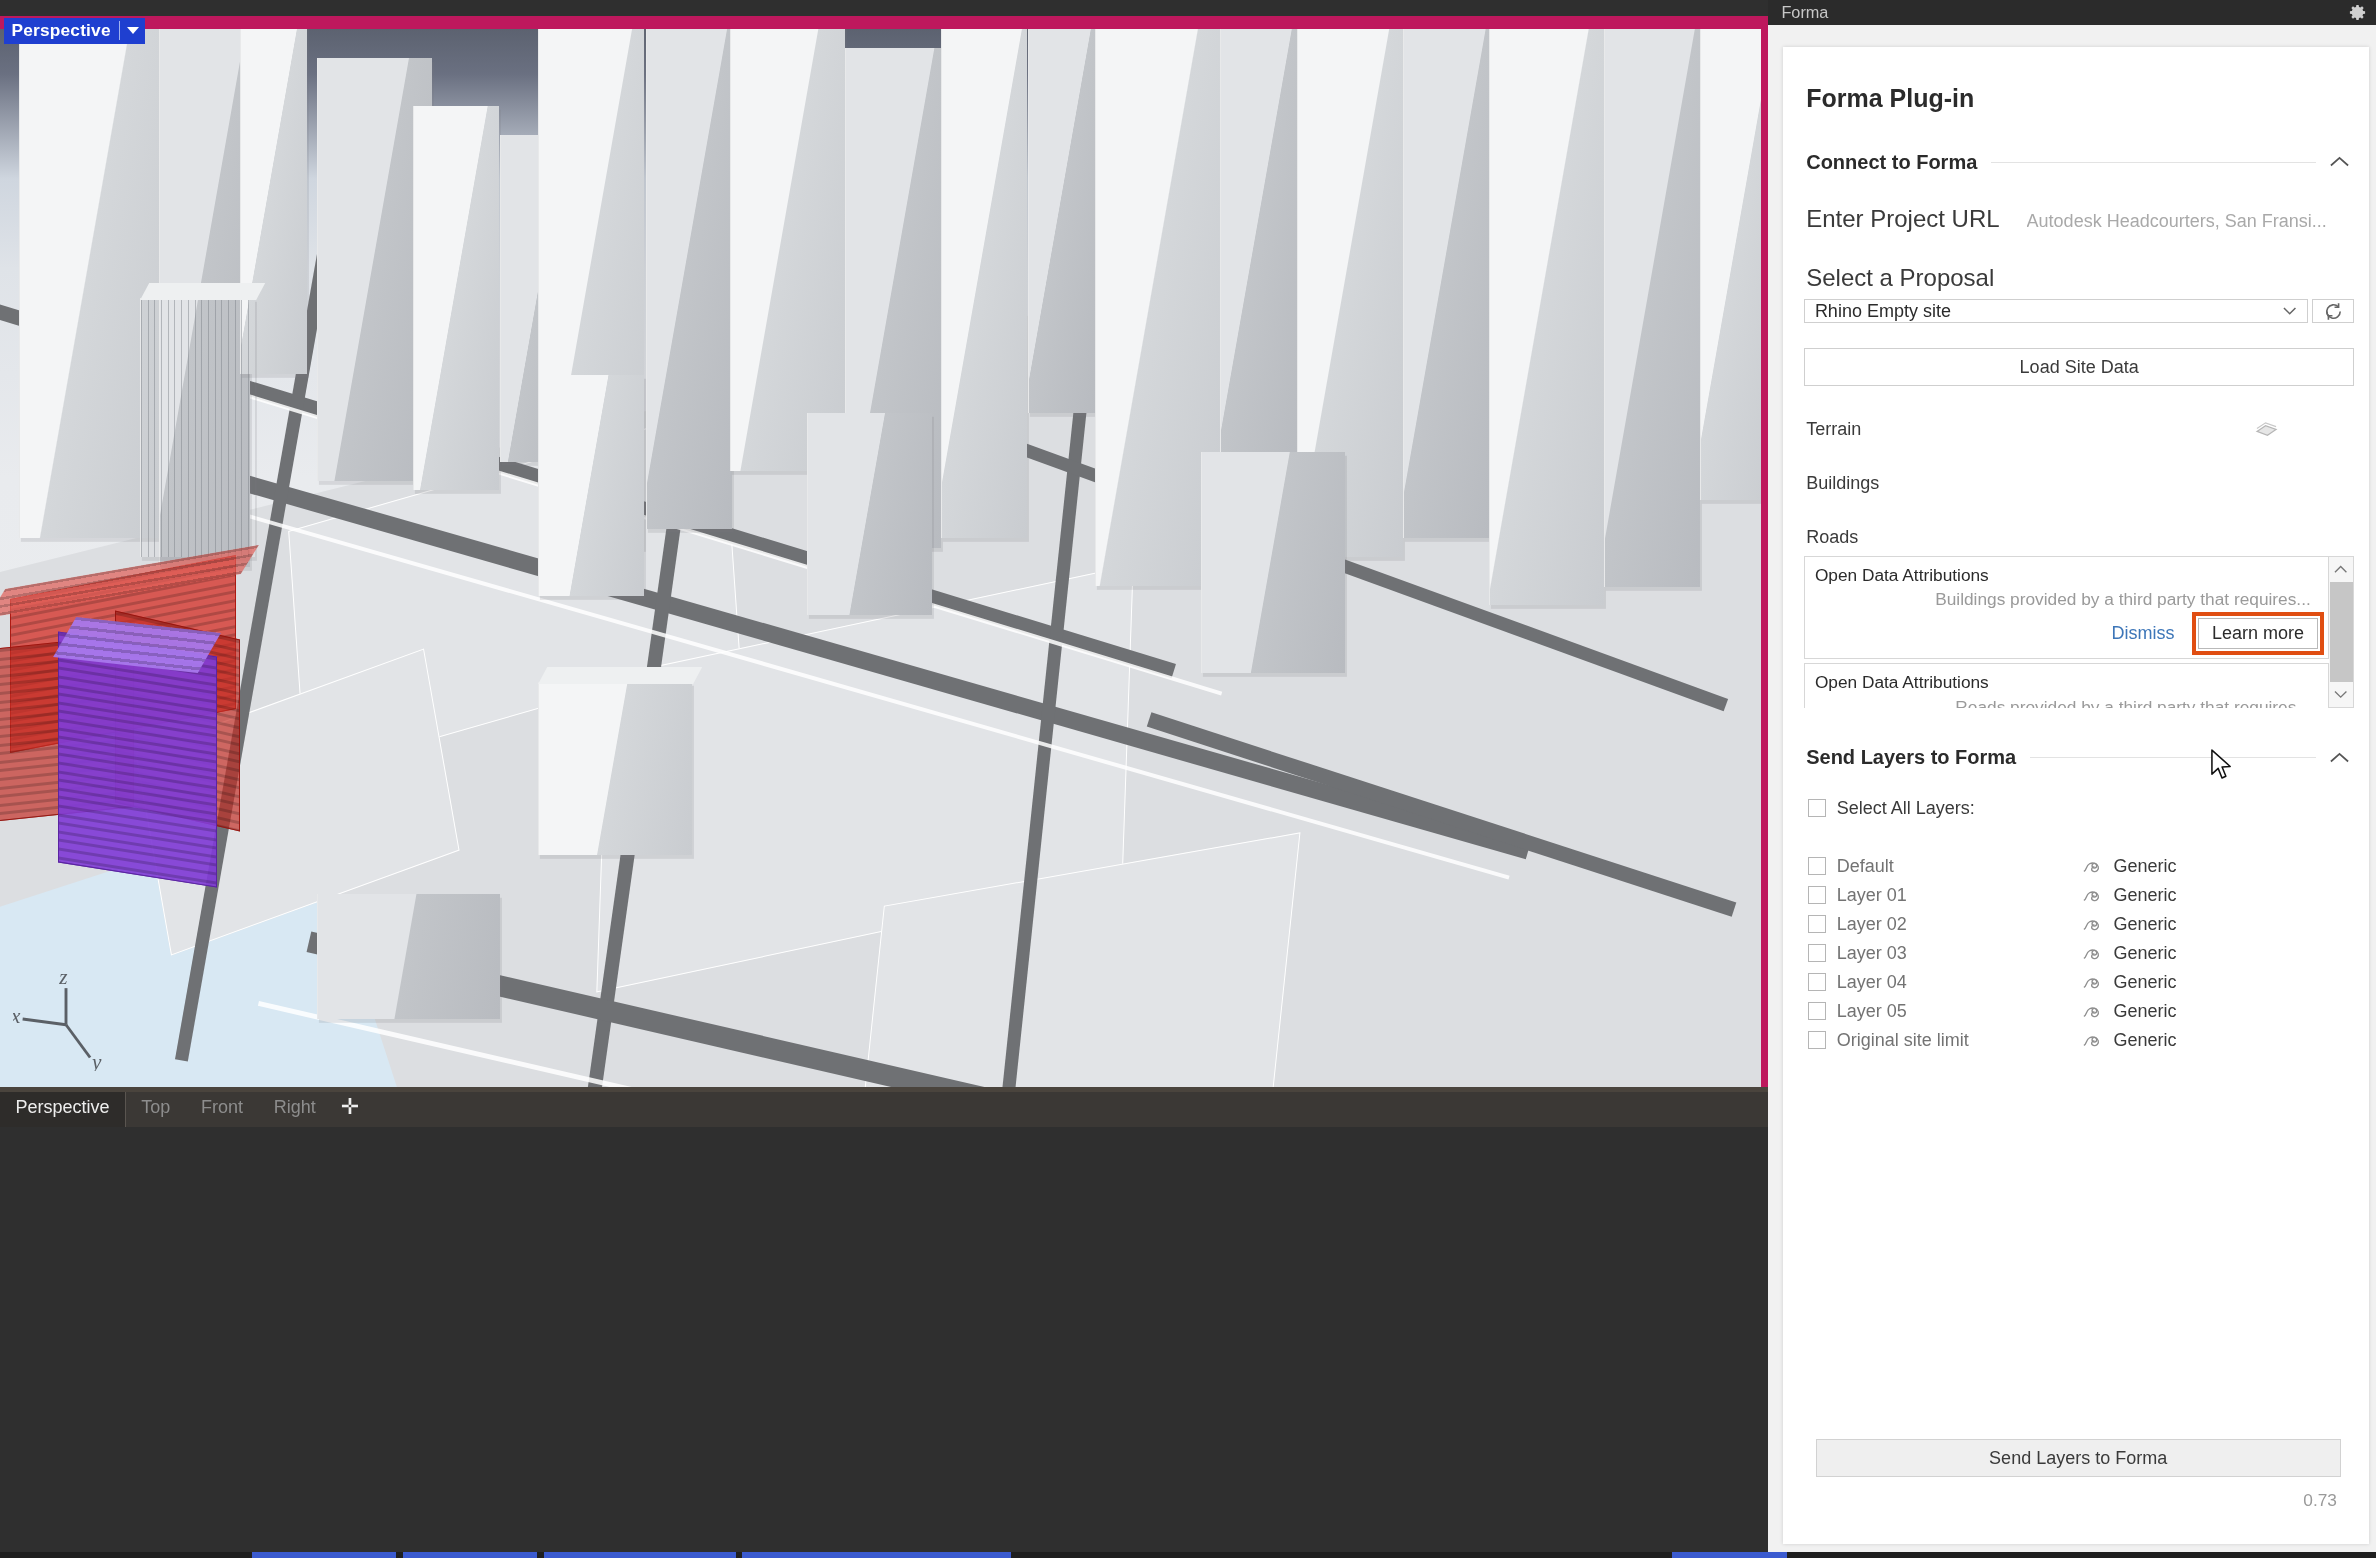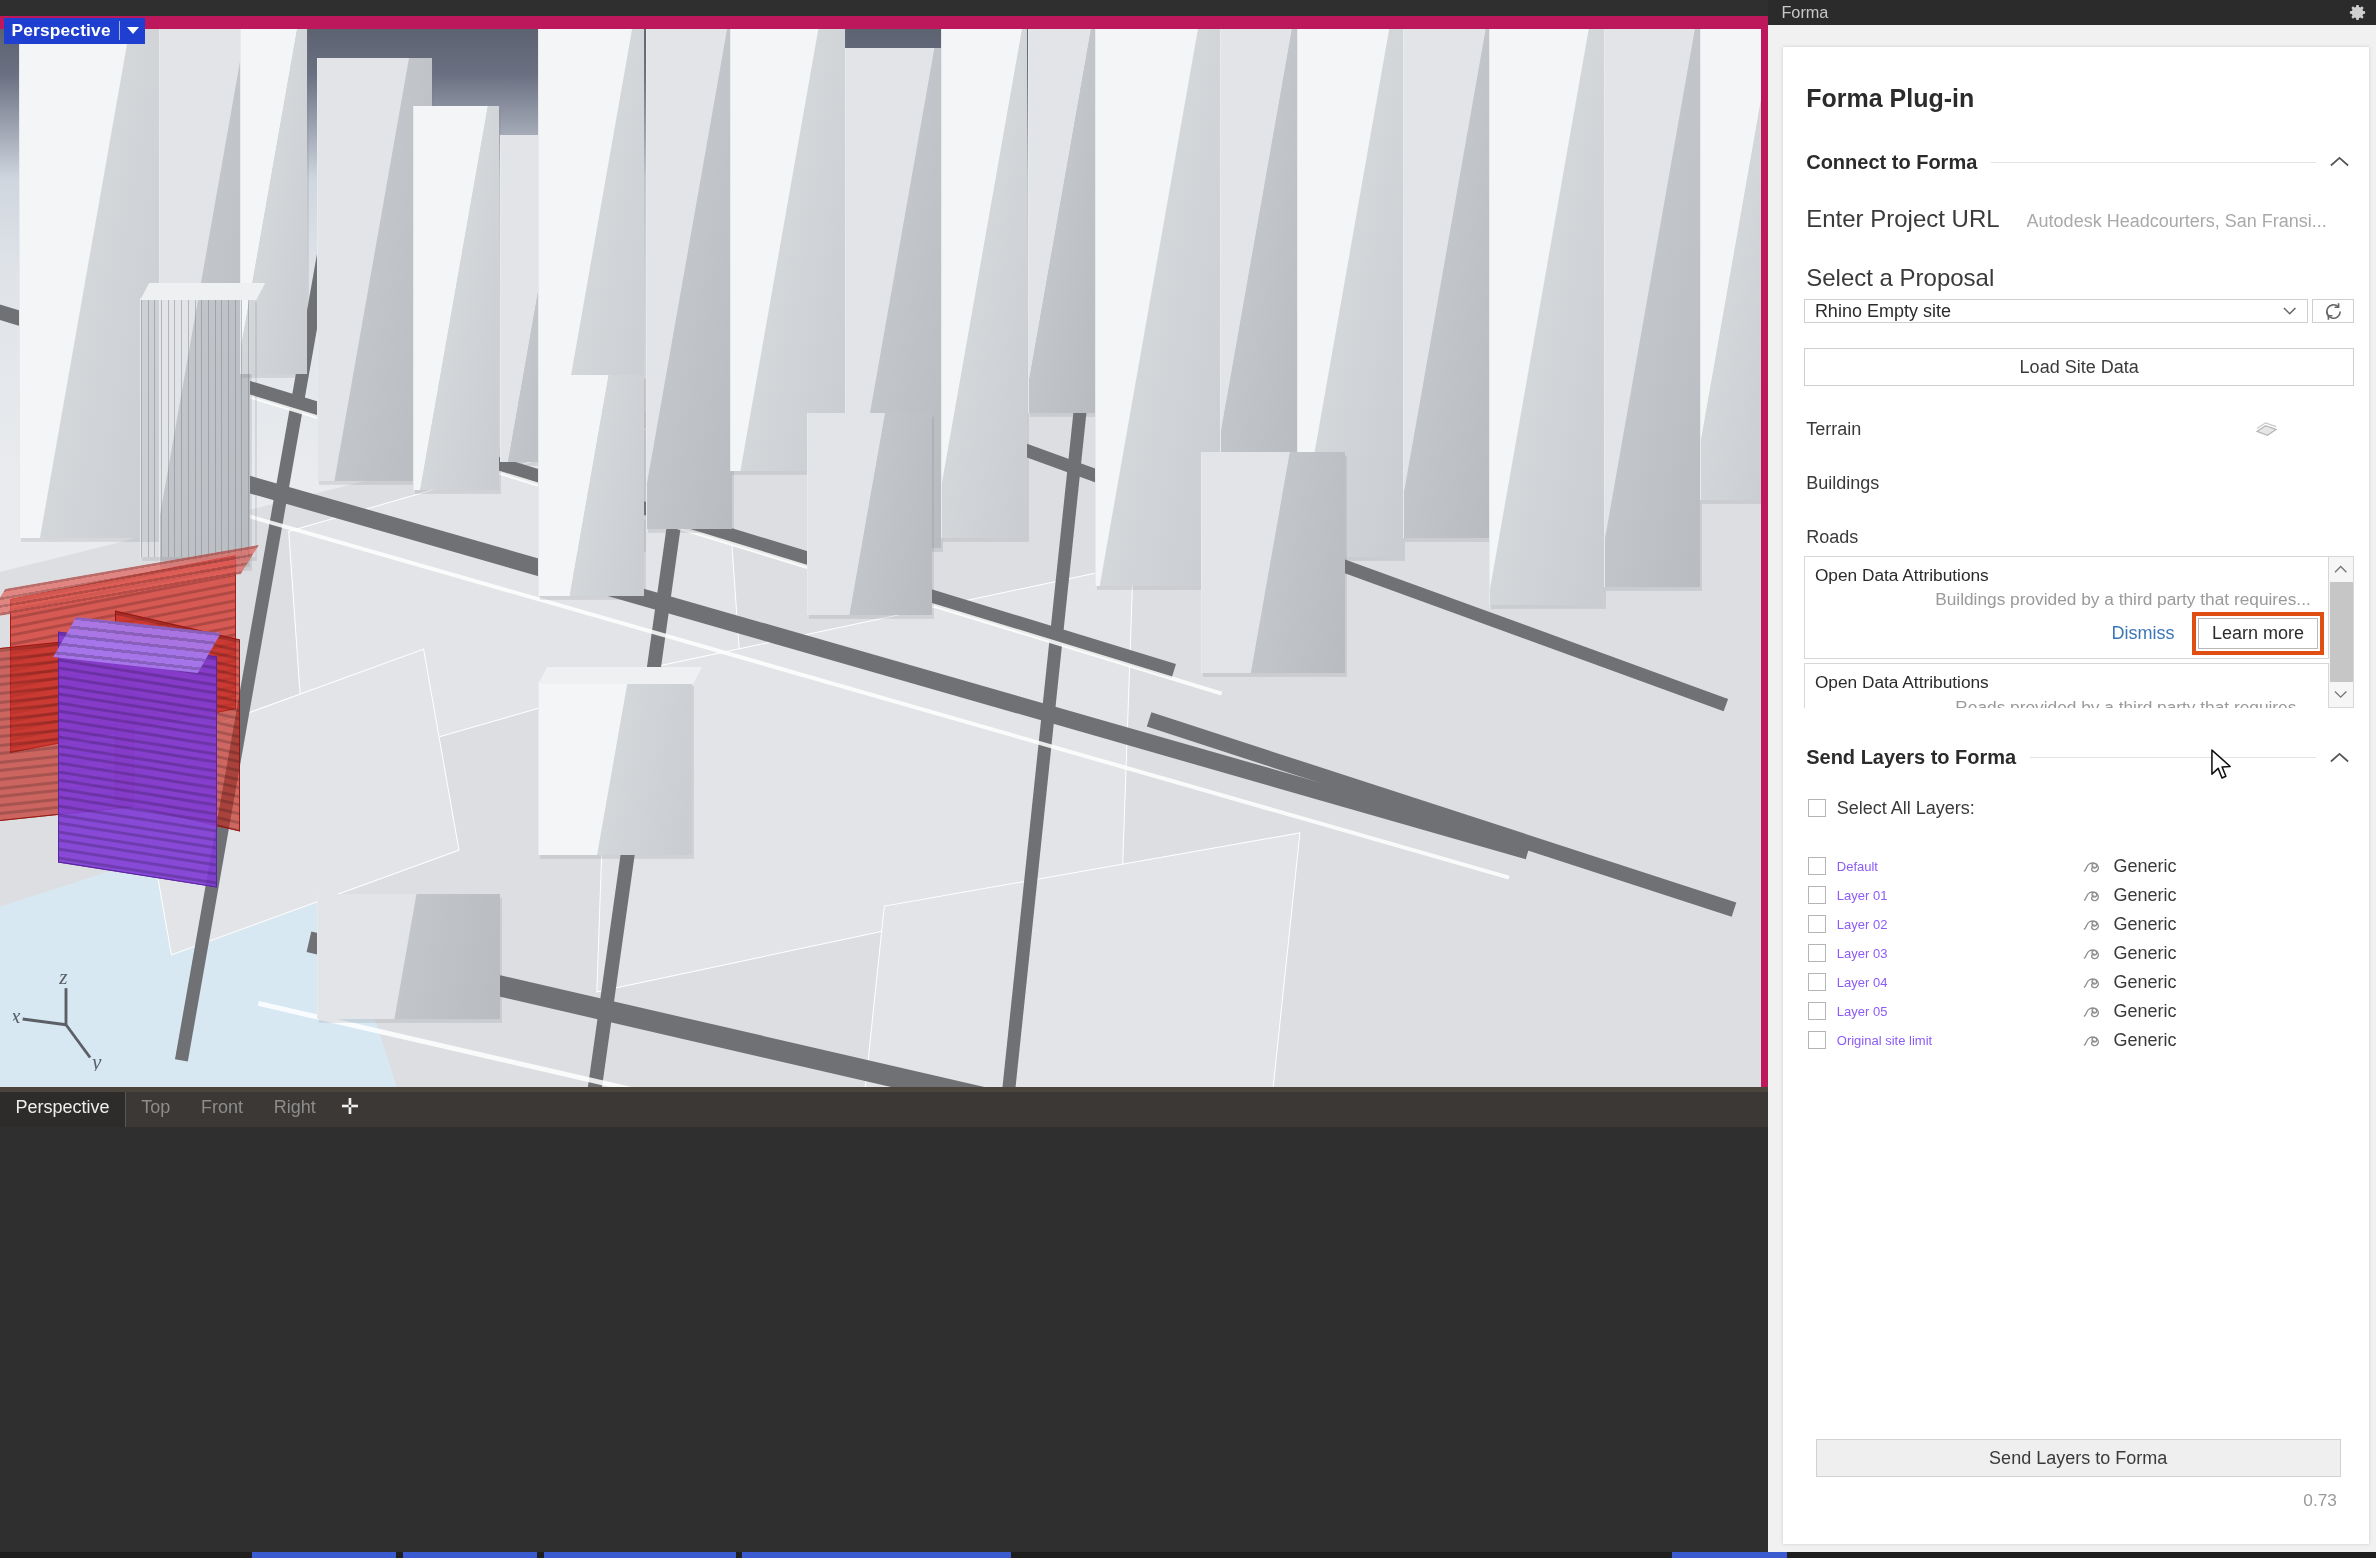--- a/index.html
+++ b/index.html
@@ -260,21 +260,21 @@
     border: 1px solid #b5b5b5; background: #ffffff;
     display: inline-block; flex: none;
   }
   .checkrow { display: flex; align-items: center; gap: 10.6px; font-size: 18px; color: #3a3a3a; }
   #select-all { margin: 29px 3.8px 0 5.8px; }
   #layer-list { margin: 33px 3.8px 0 5.8px; }
   .layer-row {
     display: flex; align-items: center;
     height: 29px;
   }
-  .layer-row .lname { font-size: 13px; color: #8b5cf6; margin-left: 10.6px; width: 242px; }
+  .layer-row .lname { font-size: 18px; color: #737373; margin-left: 10.6px; width: 242px; }
   .layer-row .lico { width: 25px; display: flex; justify-content: center; }
   .layer-row .ltype { font-size: 18px; color: #3a3a3a; margin-left: 9.6px; }
 
   #send-btn {
     position: absolute; left: 13.4px; right: 15.4px; bottom: 67px;
     height: 38px;
     background: #efefef; border: 1px solid #d2d2d2;
     display: flex; align-items: center; justify-content: center;
     font-size: 18px; color: #3a3a3a;
   }

